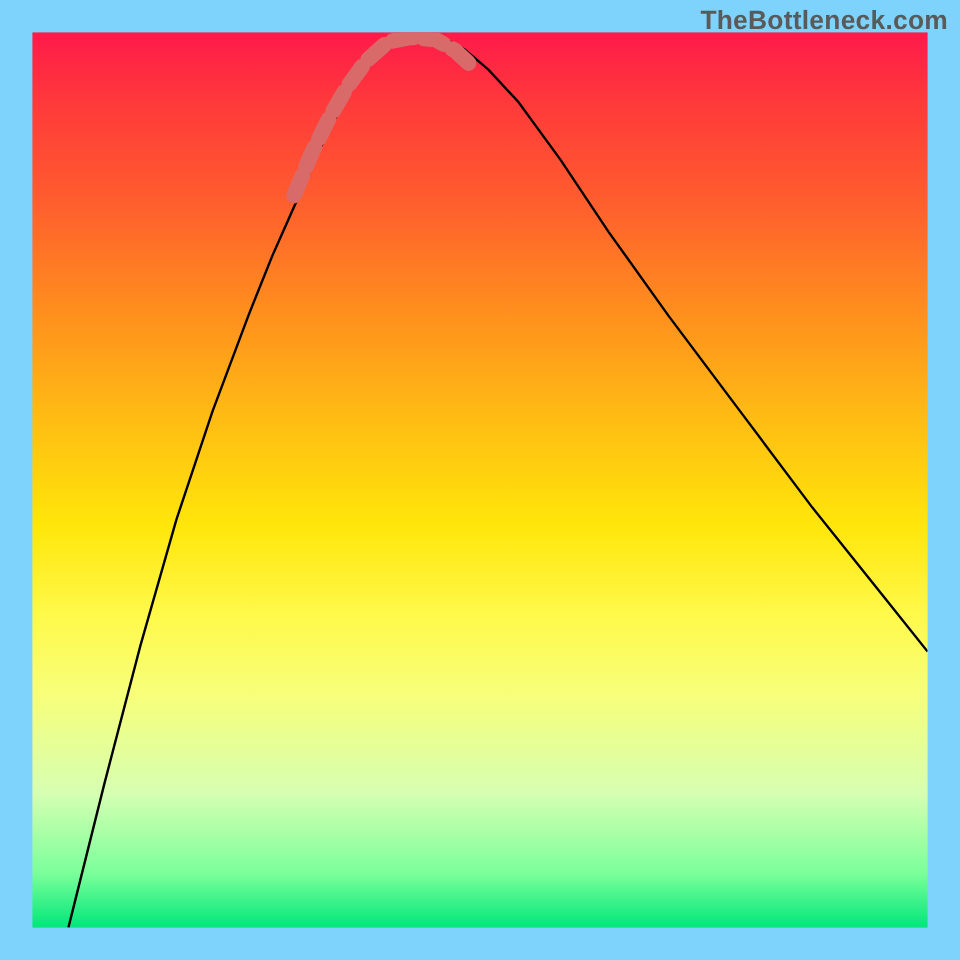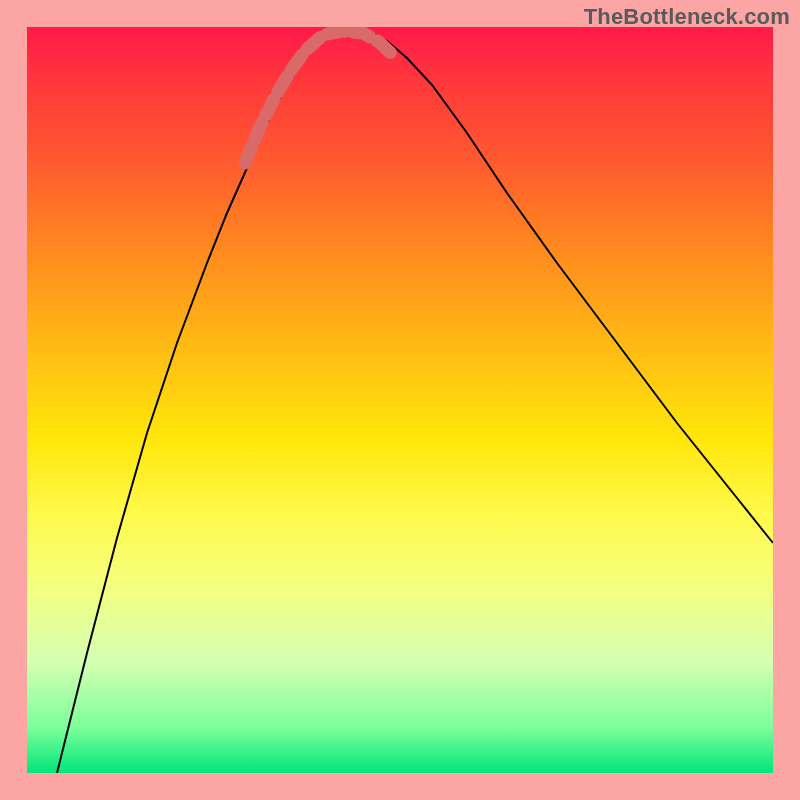--- a/index.html
+++ b/index.html
@@ -1,21 +1,21 @@
 <!DOCTYPE html>
 <html><head>
 <meta charset="utf-8">
 <style>
   * { margin: 0; padding: 0; box-sizing: border-box; }
   html, body { width: 800px; height: 800px; overflow: hidden; background: #000; }
   .frame {
     position: relative;
     width: 800px;
     height: 800px;
-    background: #fca5a5;
+    background: #7dd3fc;
   }
   .plot-area {
     position: absolute;
     left: 27px;
     top: 27px;
     width: 746px;
     height: 746px;
     background: linear-gradient(to bottom,
       #ff1a4a 0%,
       #ff3a3a 8%,

